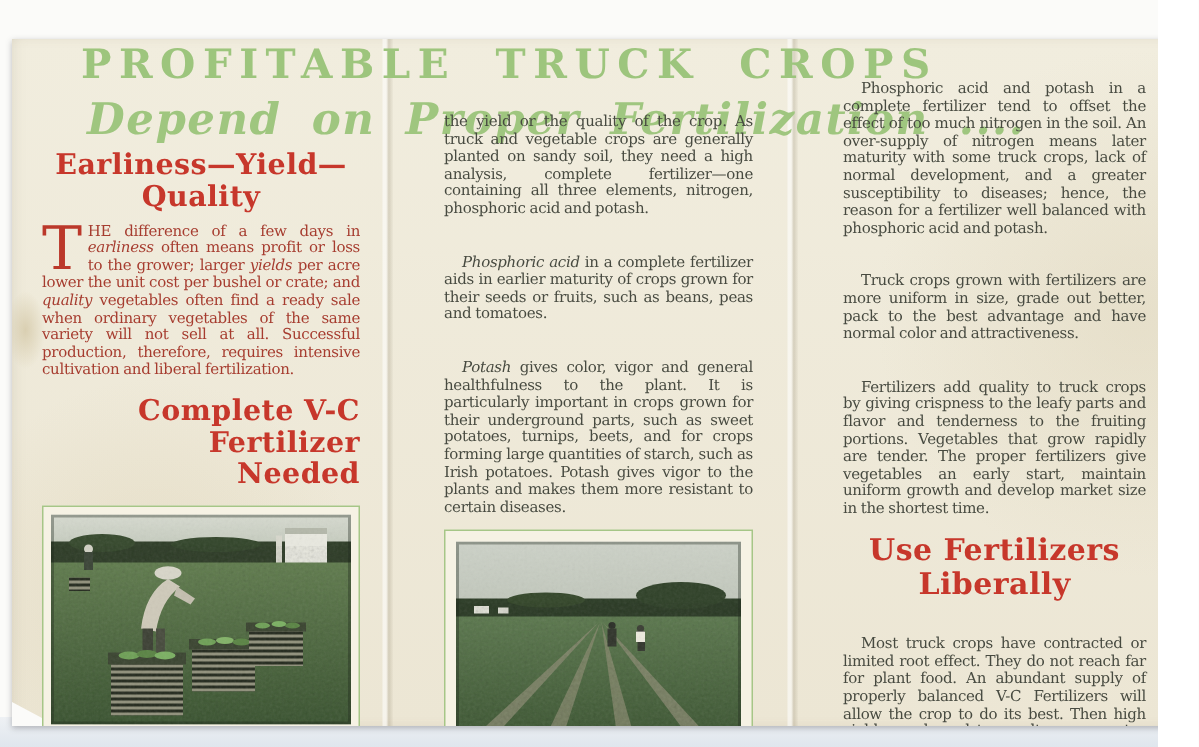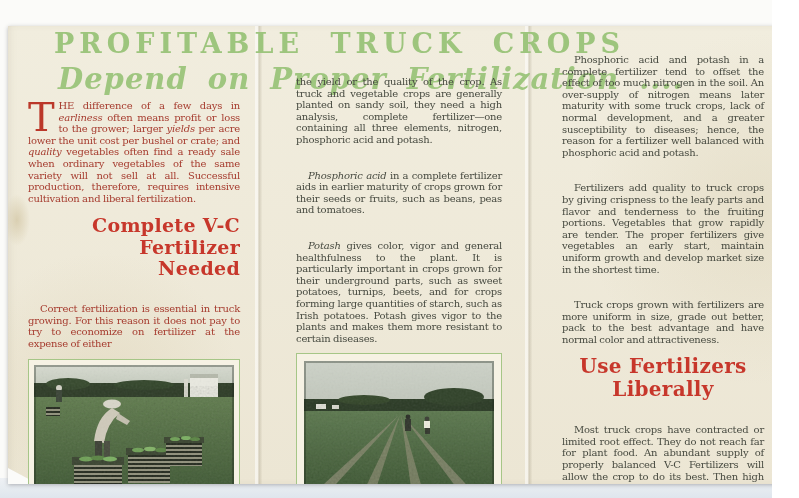--- a/index.html
+++ b/index.html
@@ -94,27 +94,27 @@
   <div class="paper">
     <div class="crease crease-1"></div>
     <div class="crease crease-2"></div>
     <div class="stain"></div>
     <div class="corner-cut"></div>
 
     <h1 class="title">PROFITABLE TRUCK CROPS</h1>
     <h2 class="subtitle">Depend on Proper Fertilization ....</h2>
 
     <section class="col col-left">
+      <h3 class="red-h">Earliness—Yield—Quality</h3>
       <p class="body red-body"><span class="dropcap">T</span><span>HE difference of a few days in </span><em class="lead">earliness</em><span> often means profit or loss to the grower; larger </span><em class="lead">yields</em><span> per acre lower the unit cost per bushel or crate; and </span><em class="lead">quality</em><span> vegetables often find a ready sale when ordinary vegetables of the same variety will not sell at all. Successful production, therefore, requires intensive cultivation and liberal fertilization.</span></p>
 
       <h3 class="red-h mt">
           <span class="red-h-line">Complete V-C Fertilizer</span>
           <span class="red-h-line">Needed</span>
         </h3>
-      <p class="body red-body indent">Correct fertilization is essential in truck growing. For this reason it does not pay to try to economize on fertilizer at the expense of either</p>
 
       <figure class="photo-frame">
         <svg viewBox="0 0 200 140" height="140" preserveAspectRatio="none" role="img">
           <defs>
             <linearGradient id="sky1" x1="0" y1="0" x2="0" y2="1">
               <stop offset="0" stop-color="#d7dbd0"></stop>
                 <stop offset="1" stop-color="#b9c0b2"></stop>
             </linearGradient>
             <linearGradient id="fld1" x1="0" y1="0" x2="0" y2="1">
               <stop offset="0" stop-color="#637f50"></stop>
@@ -214,22 +214,22 @@
           <rect x="120" y="60" width="6" height="7" fill="#eceadd"></rect>
           <rect x="121" y="67" width="5" height="6" fill="#32362c"></rect>
           <rect x="0" y="0" width="190" height="134" filter="url(#nz2)" opacity="0.10"></rect>
           <rect x="1" y="1" width="188" height="132" fill="none" stroke="#1d241a" stroke-opacity="0.35" stroke-width="2"></rect>
         </svg>
       </figure>
     </section>
 
     <section class="col col-right">
       <p class="body dark-body indent">Phosphoric acid and potash in a complete fertilizer tend to offset the effect of too much nitrogen in the soil. An over-supply of nitrogen means later maturity with some truck crops, lack of normal development, and a greater susceptibility to diseases; hence, the reason for a fertilizer well balanced with phosphoric acid and potash.</p>
+      <p class="body dark-body indent">Truck crops grown with fertilizers are more uniform in size, grade out better, pack to the best advantage and have normal color and attractiveness.</p>
       <p class="body dark-body indent">Fertilizers add quality to truck crops by giving crispness to the leafy parts and flavor and tenderness to the fruiting portions. Vegetables that grow rapidly are tender. The proper fertilizers give vegetables an early start, maintain uniform growth and develop market size in the shortest time.</p>
-      <p class="body dark-body indent">Truck crops grown with fertilizers are more uniform in size, grade out better, pack to the best advantage and have normal color and attractiveness.</p>
       <h3 class="red-h">Use Fertilizers Liberally</h3>
       <p class="body dark-body indent">Most truck crops have contracted or limited root effect. They do not reach far for plant food. An abundant supply of properly balanced V-C Fertilizers will allow the crop to do its best. Then high yields are bound to result—more crates or bushels per acre, along with improved quality.</p>
 
       <figure class="photo-frame">
         <svg viewBox="0 0 190 112" height="112" preserveAspectRatio="none" role="img">
           <defs>
             <linearGradient id="sky3" x1="0" y1="0" x2="0" y2="1">
               <stop offset="0" stop-color="#c9cec3"></stop>
                 <stop offset="1" stop-color="#b8beb0"></stop>
             </linearGradient>

